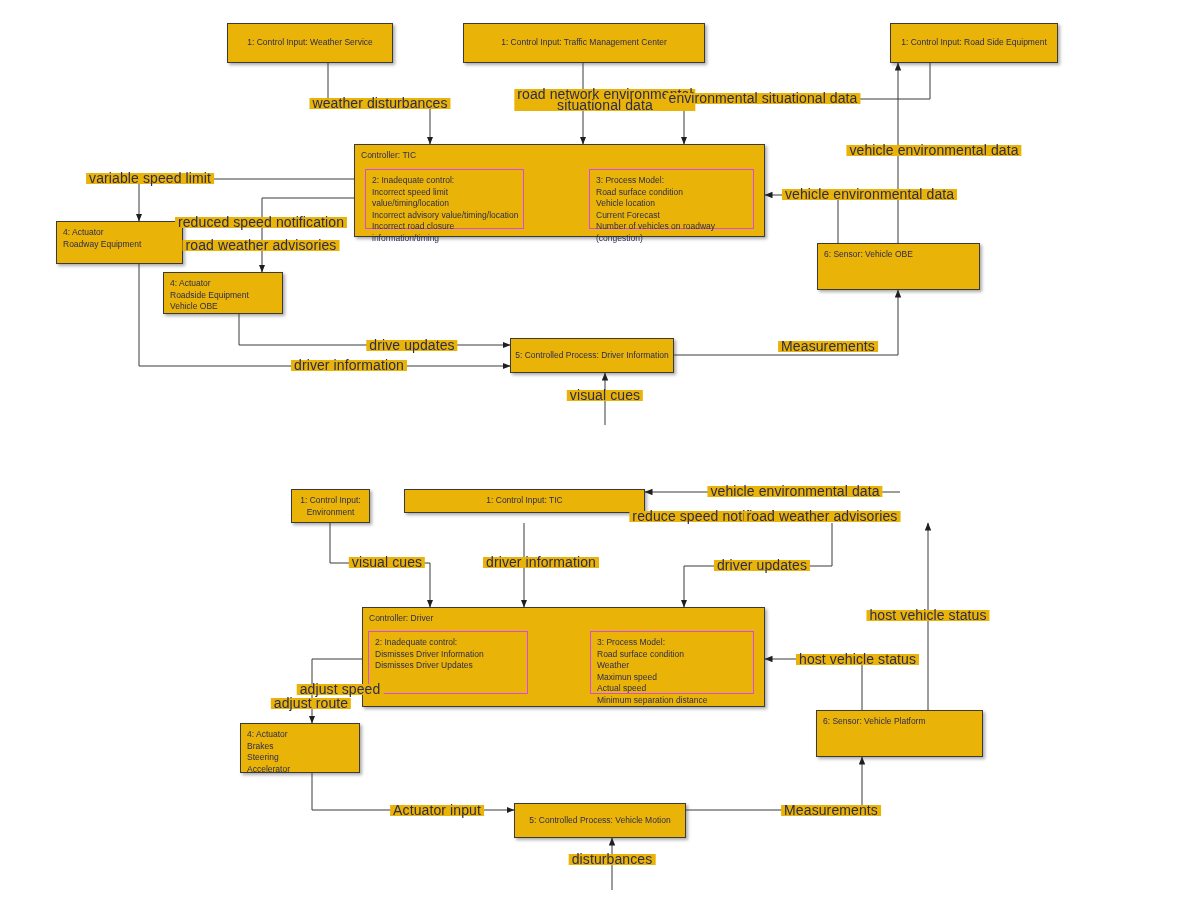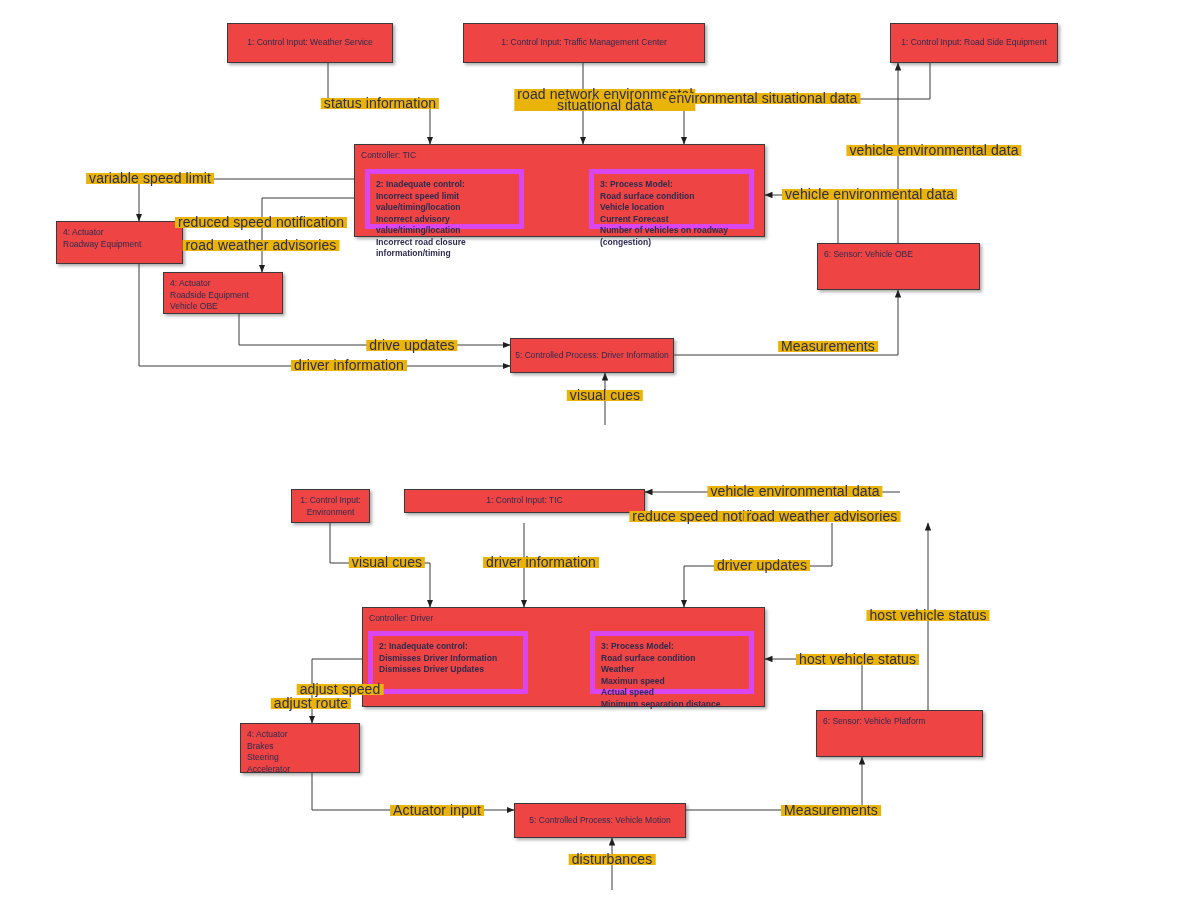--- a/index.html
+++ b/index.html
@@ -8,29 +8,28 @@
     font-family:"Liberation Sans", sans-serif;
     width:1189px;height:900px;position:relative;overflow:hidden;
     color:#2b2b45;
   }
   #canvas{position:absolute;left:0;top:0;width:1189px;height:900px;}
   .svg-layer{position:absolute;left:0;top:0;width:1189px;height:900px;pointer-events:none;}
 
   
   .box{
     position:absolute;
-    background:#ef4444;
+    background:#eab308;
     border:1px solid #3a3a3a;
     box-shadow:2px 2px 3px rgba(70,70,70,0.45);
     box-sizing:border-box;
   }
   .box.inner{
     box-shadow:none;
-    border:5px solid #d946ef;
-    font-weight:bold;
+    border:1px solid #d946ef;
   }
   
   .box .ctr{
     position:absolute;left:0;right:0;top:50%;
     transform:translateY(-50%);
     text-align:center;
     font-size:8.5px;line-height:11.5px;
     color:#2c2c4f;
     white-space:pre-line;
     padding:0 4px;
@@ -160,21 +159,21 @@
   </div>
 
   <div class="box" style="left:510px;top:338px;width:164px;height:35px;">
     <div class="ctr">5: Controlled Process: Driver Information</div>
   </div>
 
   <div class="box" style="left:817px;top:243px;width:163px;height:47px;">
     <div class="tl">6: Sensor: Vehicle OBE</div>
   </div>
 
-  <div class="elabel ctr" style="left:380px;top:98px;">status information</div>
+  <div class="elabel ctr" style="left:380px;top:98px;">weather disturbances</div>
 
   <div class="elabel ctr" style="left:605px;top:89px;">road network environmental
 situational data</div>
 
   <div class="elabel ctr" style="left:763px;top:93px;">environmental situational data</div>
 
   <div class="elabel ctr" style="left:934px;top:145px;">vehicle environmental data</div>
 
   <div class="elabel lft" style="left:782px;top:189px;">vehicle environmental data</div>
 

